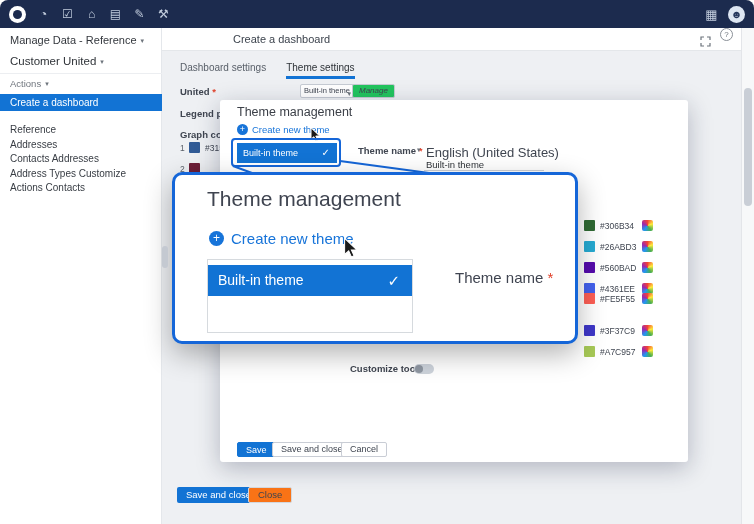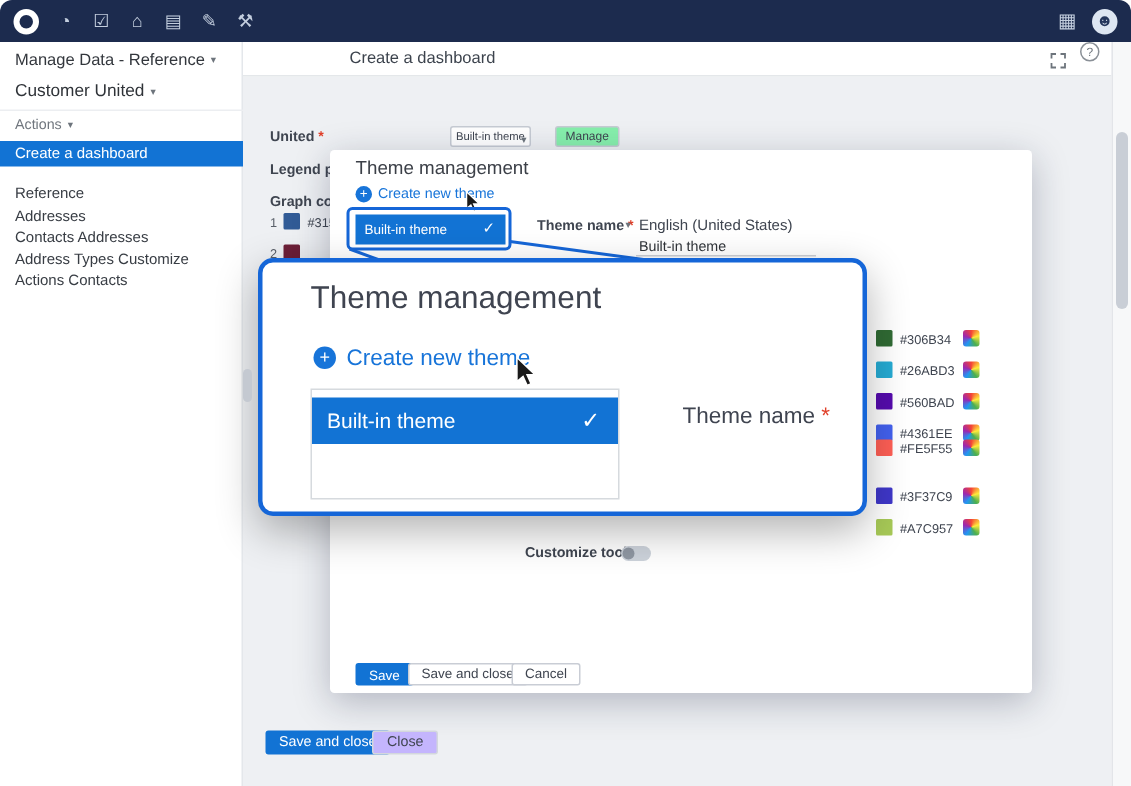--- a/index.html
+++ b/index.html
@@ -39,42 +39,42 @@
   .tabs { left:0; top:23px; width:579px; height:28px; display:flex; align-items:flex-end; padding-left:18px; }
   .tab { font-size:10px; color:#596069; padding-bottom:6px; margin-right:20px; }
   .tab.active { color:#2e3338; border-bottom:3px solid #1273d4; padding-bottom:3px; }
 
   .lbl { font-size:9.5px; font-weight:700; color:#3f4550; }
   .req { color:#e0402a; }
   .mini-select { left:138px; top:56px; width:54px; height:14px; background:#fff; border:1px solid #c6cbd3;
                  border-radius:2px; font-size:7.5px; color:#3f4550; line-height:12px; padding:0 3px;
                  white-space:nowrap; overflow:hidden; }
   .mini-select .caret { position:absolute; right:2px; top:3px; margin:0; }
-  .mini-btn { left:208px; top:56px; height:14px; background:#86efac; border:1px solid #c6cbd3;
-              border-radius:2px; font-size:8px; color:#3f4550; line-height:12px; padding:0 6px; }
+  .mini-btn { left:190px; top:56px; height:14px; background:#22c55e; border:1px solid #c6cbd3;
+              border-radius:2px; font-size:8px; color:#3f4550; line-height:12px; padding:0 6px;font-style:italic; }
 
   .c-row { display:flex; align-items:center; }
   .c-idx { width:9px; font-size:8.5px; color:#5a6069; }
   .swatch { width:11px; height:11px; border-radius:1px; display:inline-block; }
   .c-hex { font-size:8.5px; color:#3f4550; margin-left:5px; }
 
   
   .modal { left:58px; top:72px; width:468px; height:362px; background:#fff; border-radius:3px;
            box-shadow:0 6px 24px rgba(20,30,60,.28); }
   .m-title { left:17px; top:5px; font-size:12.5px; color:#3c4048; }
   .m-link { left:17px; top:24px; display:flex; align-items:center; }
   .plus-ic { width:11px; height:11px; border-radius:50%; background:#1774d9; color:#fff;
              font-size:9px; line-height:11px; text-align:center; }
   .m-link-txt { font-size:9.5px; color:#1774d9; margin-left:4px; }
   .m-sel-row { left:17px; top:43px; width:100px; height:20px; background:#1273d4; color:#fff;
                font-size:9px; line-height:20px; padding-left:6px; }
   .m-sel-row .check { position:absolute; right:7px; top:0; font-size:10px; }
   .m-name-lbl { left:138px; top:45px; }
   .m-lang-caret { left:197px; top:46px; font-size:7px; color:#6d747c; }
-  .m-lang { left:206px; top:45px; font-size:10px; color:#3f4550; }
+  .m-lang { left:206px; top:45px; font-size:13px; color:#3f4550; }
   .m-name-val { left:206px; top:59px; font-size:9.5px; color:#2f3338; }
   .m-underline { left:204px; top:70px; width:120px; border-bottom:1px solid #ccd0d6; }
   .p-row { display:flex; align-items:center; left:364px; }
   .p-hex { width:42px; font-size:8.5px; color:#3f4550; margin-left:5px; }
   .picker { width:11px; height:11px; border-radius:2px;
             background:conic-gradient(#f44336,#ffeb3b,#4caf50,#2196f3,#9c27b0,#f44336); }
   .m-tooltip-lbl { left:130px; top:263px; }
   .toggle { left:194px; top:264px; width:20px; height:10px; border-radius:5px; background:#cdd3db; }
   .knob { position:absolute; left:1px; top:1px; width:8px; height:8px; border-radius:50%; background:#8f97a2; }
   .btn { height:15px; font-size:9px; line-height:13px; border-radius:2px; padding:0 8px; border:1px solid transparent; }
@@ -91,21 +91,21 @@
   .z-link-txt { font-size:15px; color:#1774d9; margin-left:7px; }
   .z-list { left:32px; top:84px; width:206px; height:74px; border:1.5px solid #d6dade; background:#fff; }
   .z-sel { position:absolute; left:0; top:5px; width:100%; height:31px; background:#1273d4; color:#fff;
            font-size:14px; line-height:31px; padding-left:10px; }
   .z-sel .check { position:absolute; right:12px; top:0; font-size:15px; font-weight:700; }
   .z-name { left:280px; top:94px; font-size:15px; color:#3f4450; }
 
   
   .ft-blue { left:15px; top:459px; height:16px; background:#1273d4; color:#fff; font-size:9.5px;
              line-height:16px; padding:0 9px; border-radius:2px; }
-  .ft-gray { left:86px; top:459px; height:16px; background:#c4b5fd; border:1px solid #d3d7dd; color:#3f4550;
+  .ft-gray { left:86px; top:459px; height:16px; background:#f97316; border:1px solid #d3d7dd; color:#3f4550;
              font-size:9.5px; line-height:14px; padding:0 9px; border-radius:2px; }
   .vscroll { left:741px; top:28px; width:13px; height:496px; background:#f7f8f9; border-left:1px solid #e3e5e9; }
   .vthumb { left:2px; top:60px; width:8px; height:118px; background:#c9ced6; border-radius:4px; }
   .sthumb { left:162px; top:246px; width:6px; height:22px; background:#c4c9d1; border-radius:3px; }
   svg.overlay { left:0; top:0; pointer-events:none; }
 </style>
 </head>
 <body>
 
 <div class="screen">
@@ -142,20 +142,24 @@
     <div class="main-header abs">
       <span class="page-title abs">Create a dashboard</span>
       <span class="hdr-ic abs" style="right:30px">
         <svg width="11" height="11" viewBox="0 0 11 11">
             <path d="M1 4 V1 H4 M7 1 H10 V4 M10 7 V10 H7 M4 10 H1 V7" stroke="#6d747c" stroke-width="1.2" fill="none"></path>
           </svg>
       </span>
       <span class="help abs">?</span>
     </div>
 
+    <div class="tabs abs">
+      <span class="tab">Dashboard settings</span>
+      <span class="tab active">Theme settings</span>
+    </div>
 
     <span class="lbl abs" style="left:18px;top:58px"><span>United</span> <span class="req">*</span></span>
     <span class="mini-select abs"><span>Built-in theme</span><span class="caret">▾</span></span>
     <span class="mini-btn abs">Manage</span>
     <span class="lbl abs" style="left:18px;top:80px">Legend position</span>
     <span class="lbl abs" style="left:18px;top:101px">Graph colors</span>
 
     <div class="c-row abs" style="left:18px;top:114px">
       <span class="c-idx">1</span>
       <span class="swatch" style="background-color: rgb(49, 91, 150);"></span>

